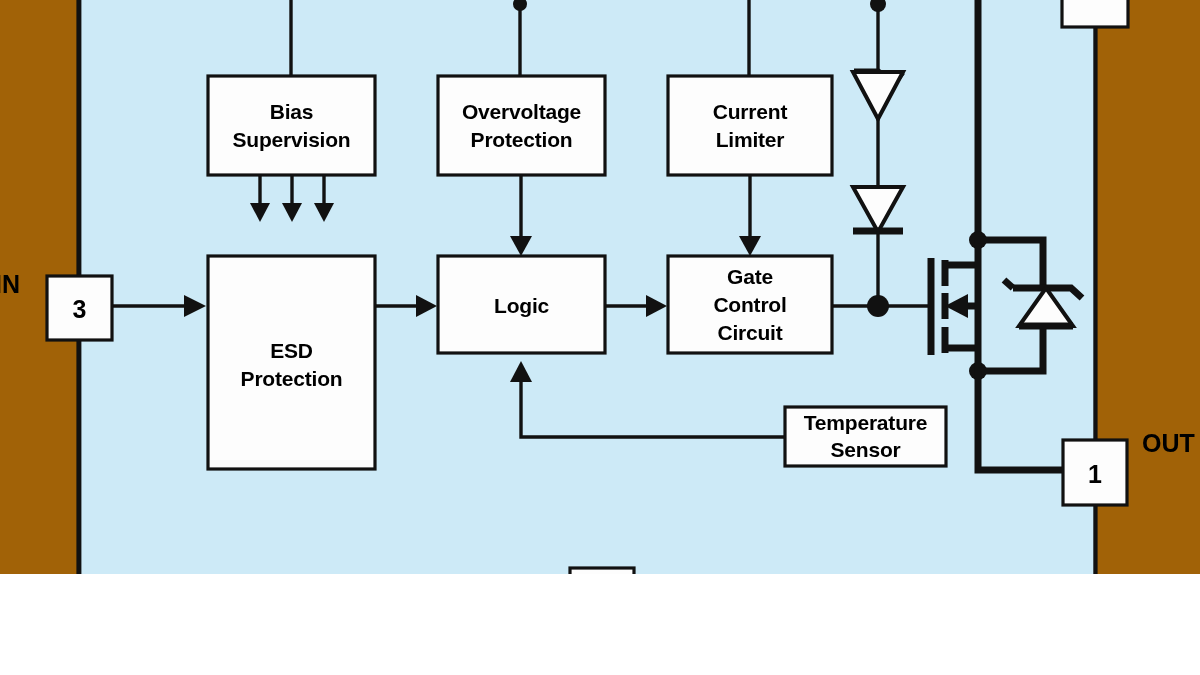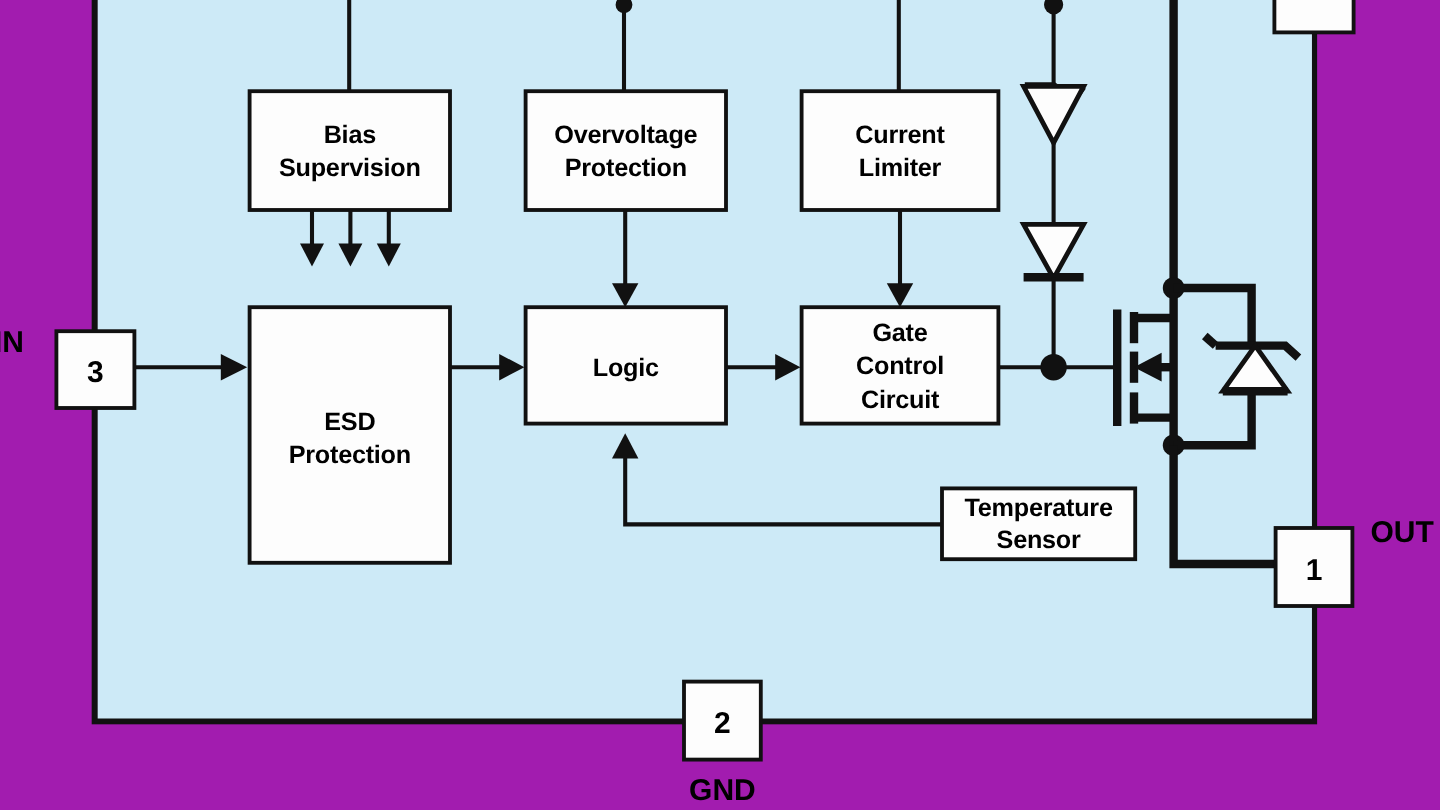--- a/index.html
+++ b/index.html
@@ -4,22 +4,22 @@
 <title>Block Diagram</title>
 <style>
   html, body {
     margin: 0;
     padding: 0;
     background: #ffffff;
   }
   #stage {
     position: relative;
     width: 1200px;
-    height: 675px;
-    background: #a21caf;
+    height: 574px;
+    background: #a16207;
     overflow: hidden;
     font-family: "Liberation Sans", sans-serif;
     text-align: center;
   }
   #svgroot {
     position: absolute;
     left: 0;
     top: 0;
     width: 1200px;
     height: 675px;

